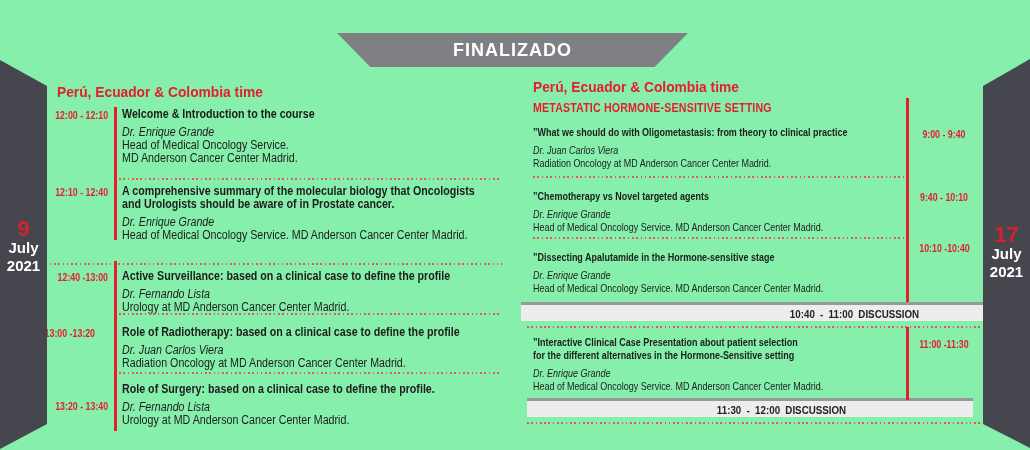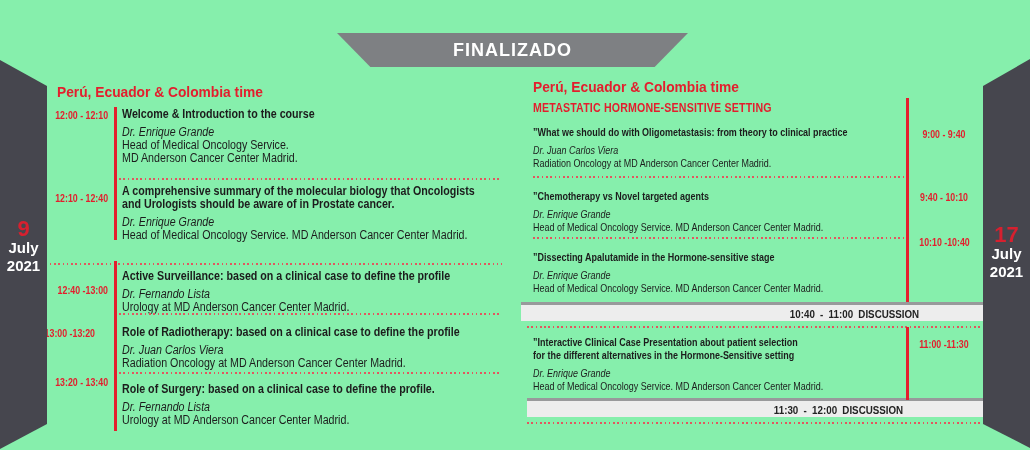--- a/index.html
+++ b/index.html
@@ -91,53 +91,53 @@
   <div class="abs l-sess" style="left:122px;top:108px;">
     <div class="title">
         <div>Welcome &amp; Introduction to the course</div>
       </div>
     <div class="speaker">Dr. Enrique Grande</div>
     <div class="desc">Head of Medical Oncology Service.</div>
     <div class="desc">MD Anderson Cancer Center Madrid.</div>
   </div>
   <div class="abs dotl" style="left:119px;top:178px;width:383px;"></div>
 
-  <div class="abs time-l" style="top:192px;"><span class="tscale">12:10 - 12:40</span></div>
+  <div class="abs time-l" style="top:186px;"><span class="tscale">12:10 - 12:40</span></div>
   <div class="abs l-sess" style="left:122px;top:185px;">
     <div class="title">
       <div>A comprehensive summary of the molecular biology that Oncologists</div>
       <div>and Urologists should be aware of in Prostate cancer.</div>
     </div>
     <div class="speaker">Dr. Enrique Grande</div>
     <div class="desc">Head of Medical Oncology Service. MD Anderson Cancer Center Madrid.</div>
   </div>
 
   <div class="abs dotl" style="left:41px;top:263px;width:461px;"></div>
 
-  <div class="abs time-l" style="top:284px;"><span class="tscale">12:40 -13:00</span></div>
+  <div class="abs time-l" style="top:271px;"><span class="tscale">12:40 -13:00</span></div>
   <div class="abs l-sess" style="left:122px;top:270px;">
     <div class="title">
         <div>Active Surveillance: based on a clinical case to define the profile</div>
       </div>
     <div class="speaker">Dr. Fernando Lista</div>
     <div class="desc">Urology at MD Anderson Cancer Center Madrid.</div>
   </div>
   <div class="abs dotl" style="left:119px;top:313px;width:383px;"></div>
 
   <div class="abs time-l" style="top:327px;text-align:center;"><span class="tscale">13:00 -13:20</span></div>
   <div class="abs l-sess" style="left:122px;top:326px;">
     <div class="title">
         <div>Role of Radiotherapy: based on a clinical case to define the profile</div>
       </div>
     <div class="speaker">Dr. Juan Carlos Viera</div>
     <div class="desc">Radiation Oncology at MD Anderson Cancer Center Madrid.</div>
   </div>
   <div class="abs dotl" style="left:119px;top:372px;width:383px;"></div>
 
-  <div class="abs time-l" style="top:376px;"><span class="tscale">13:20 - 13:40</span></div>
+  <div class="abs time-l" style="top:400px;"><span class="tscale">13:20 - 13:40</span></div>
   <div class="abs l-sess" style="left:122px;top:383px;">
     <div class="title">
         <div>Role of Surgery: based on a clinical case to define the profile.</div>
       </div>
     <div class="speaker">Dr. Fernando Lista</div>
     <div class="desc">Urology at MD Anderson Cancer Center Madrid.</div>
   </div>
 
   <div class="abs tz-head" style="left:533px;top:79px;">Perú, Ecuador &amp; Colombia time</div>
   <div class="abs sec-head" style="left:533px;top:101px;">METASTATIC HORMONE-SENSITIVE SETTING</div>
@@ -165,35 +165,35 @@
   <div class="abs time-r" style="top:191px;"><span class="tscale">9:40 - 10:10</span></div>
   <div class="abs dotl" style="left:533px;top:237px;width:373px;"></div>
 
   <div class="abs r-sess" style="left:533px;top:251px;">
     <div class="title">
         <div>”Dissecting Apalutamide in the Hormone-sensitive stage</div>
       </div>
     <div class="speaker">Dr. Enrique Grande</div>
     <div class="desc">Head of Medical Oncology Service. MD Anderson Cancer Center Madrid.</div>
   </div>
-  <div class="abs time-r" style="top:236px;"><span class="tscale">10:10 -10:40</span></div>
+  <div class="abs time-r" style="top:242px;"><span class="tscale">10:10 -10:40</span></div>
 
   <div class="abs gbar bar-right" style="left:521px;top:302px;width:525px;">
     <span class="bscale">10:40 - 11:00 DISCUSSION</span>
   </div>
   <div class="abs dotl" style="left:527px;top:326px;width:503px;"></div>
 
   <div class="abs r-sess" style="left:533px;top:336px;">
     <div class="title">
       <div>”Interactive Clinical Case Presentation about patient selection</div>
       <div>for the different alternatives in the Hormone-Sensitive setting</div>
     </div>
     <div class="speaker">Dr. Enrique Grande</div>
     <div class="desc">Head of Medical Oncology Service. MD Anderson Cancer Center Madrid.</div>
   </div>
   <div class="abs time-r" style="top:338px;"><span class="tscale">11:00 -11:30</span></div>
 
-  <div class="abs gbar bar-right" style="left:527px;top:398px;width:503px;">
+  <div class="abs gbar bar-right" style="left:527px;top:398px;width:446px;">
     <span class="bscale">11:30 - 12:00 DISCUSSION</span>
   </div>
   <div class="abs dotl" style="left:527px;top:422px;width:503px;"></div>
 
 </div>
 
 </body></html>

